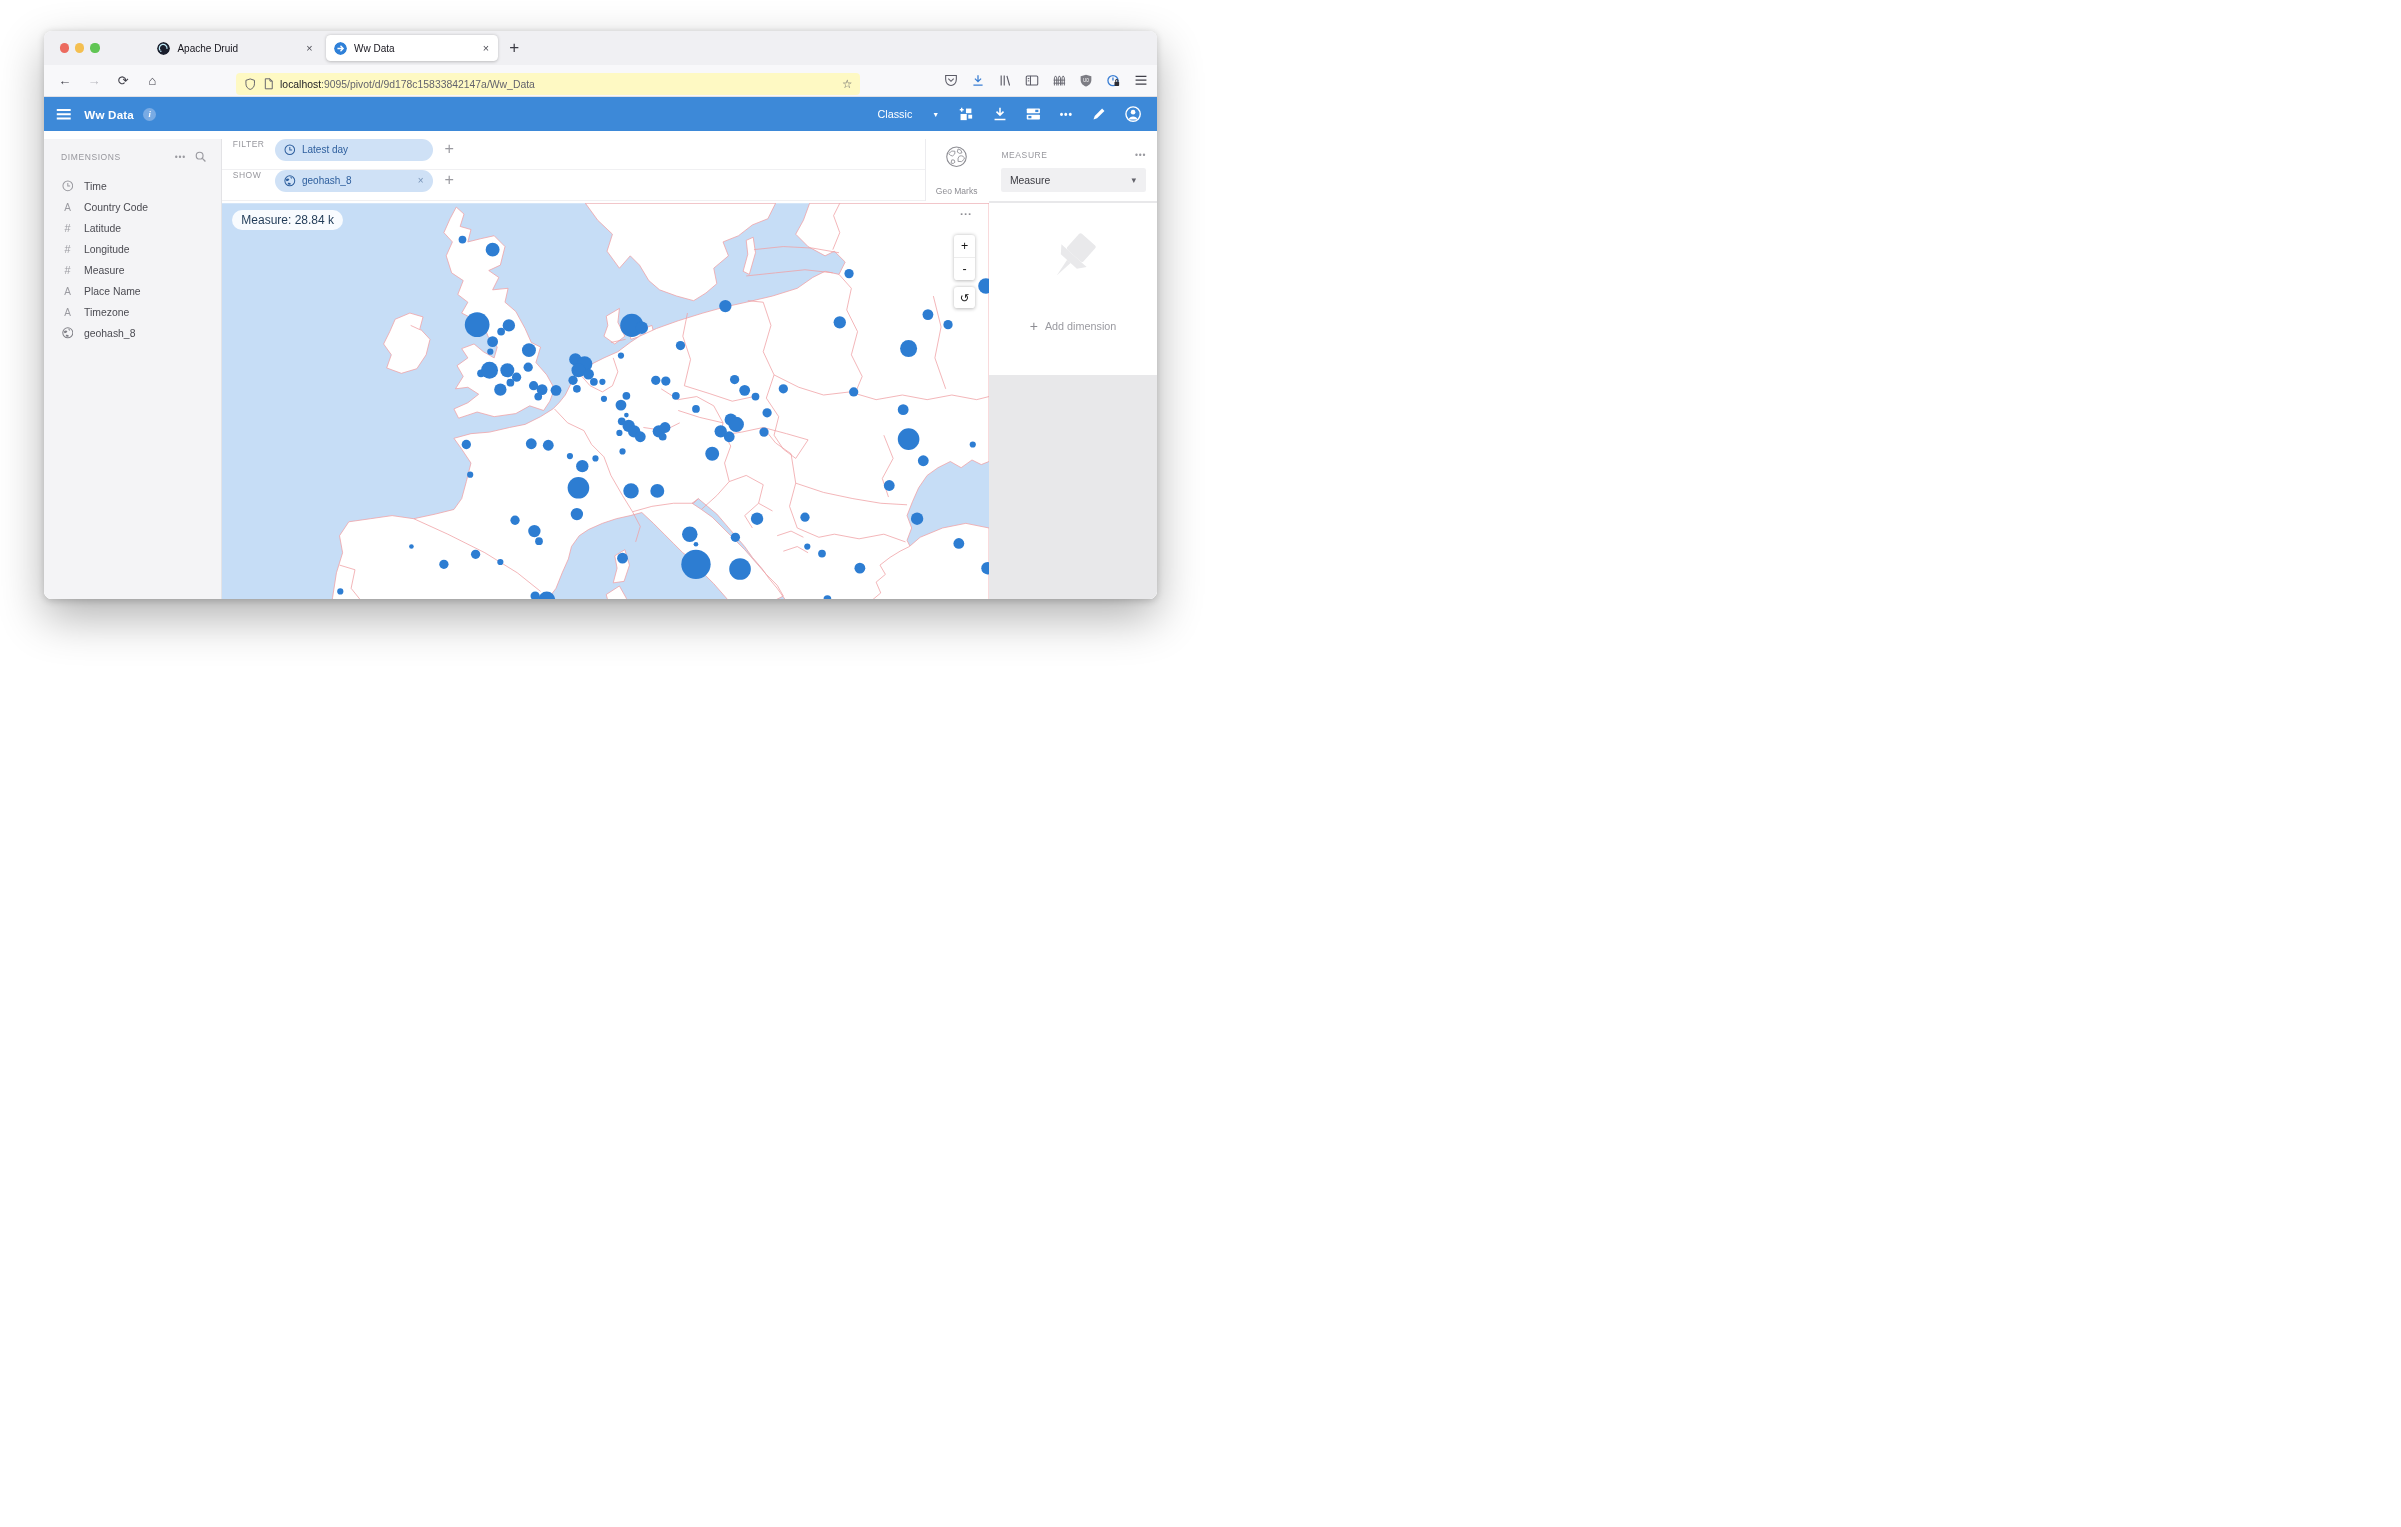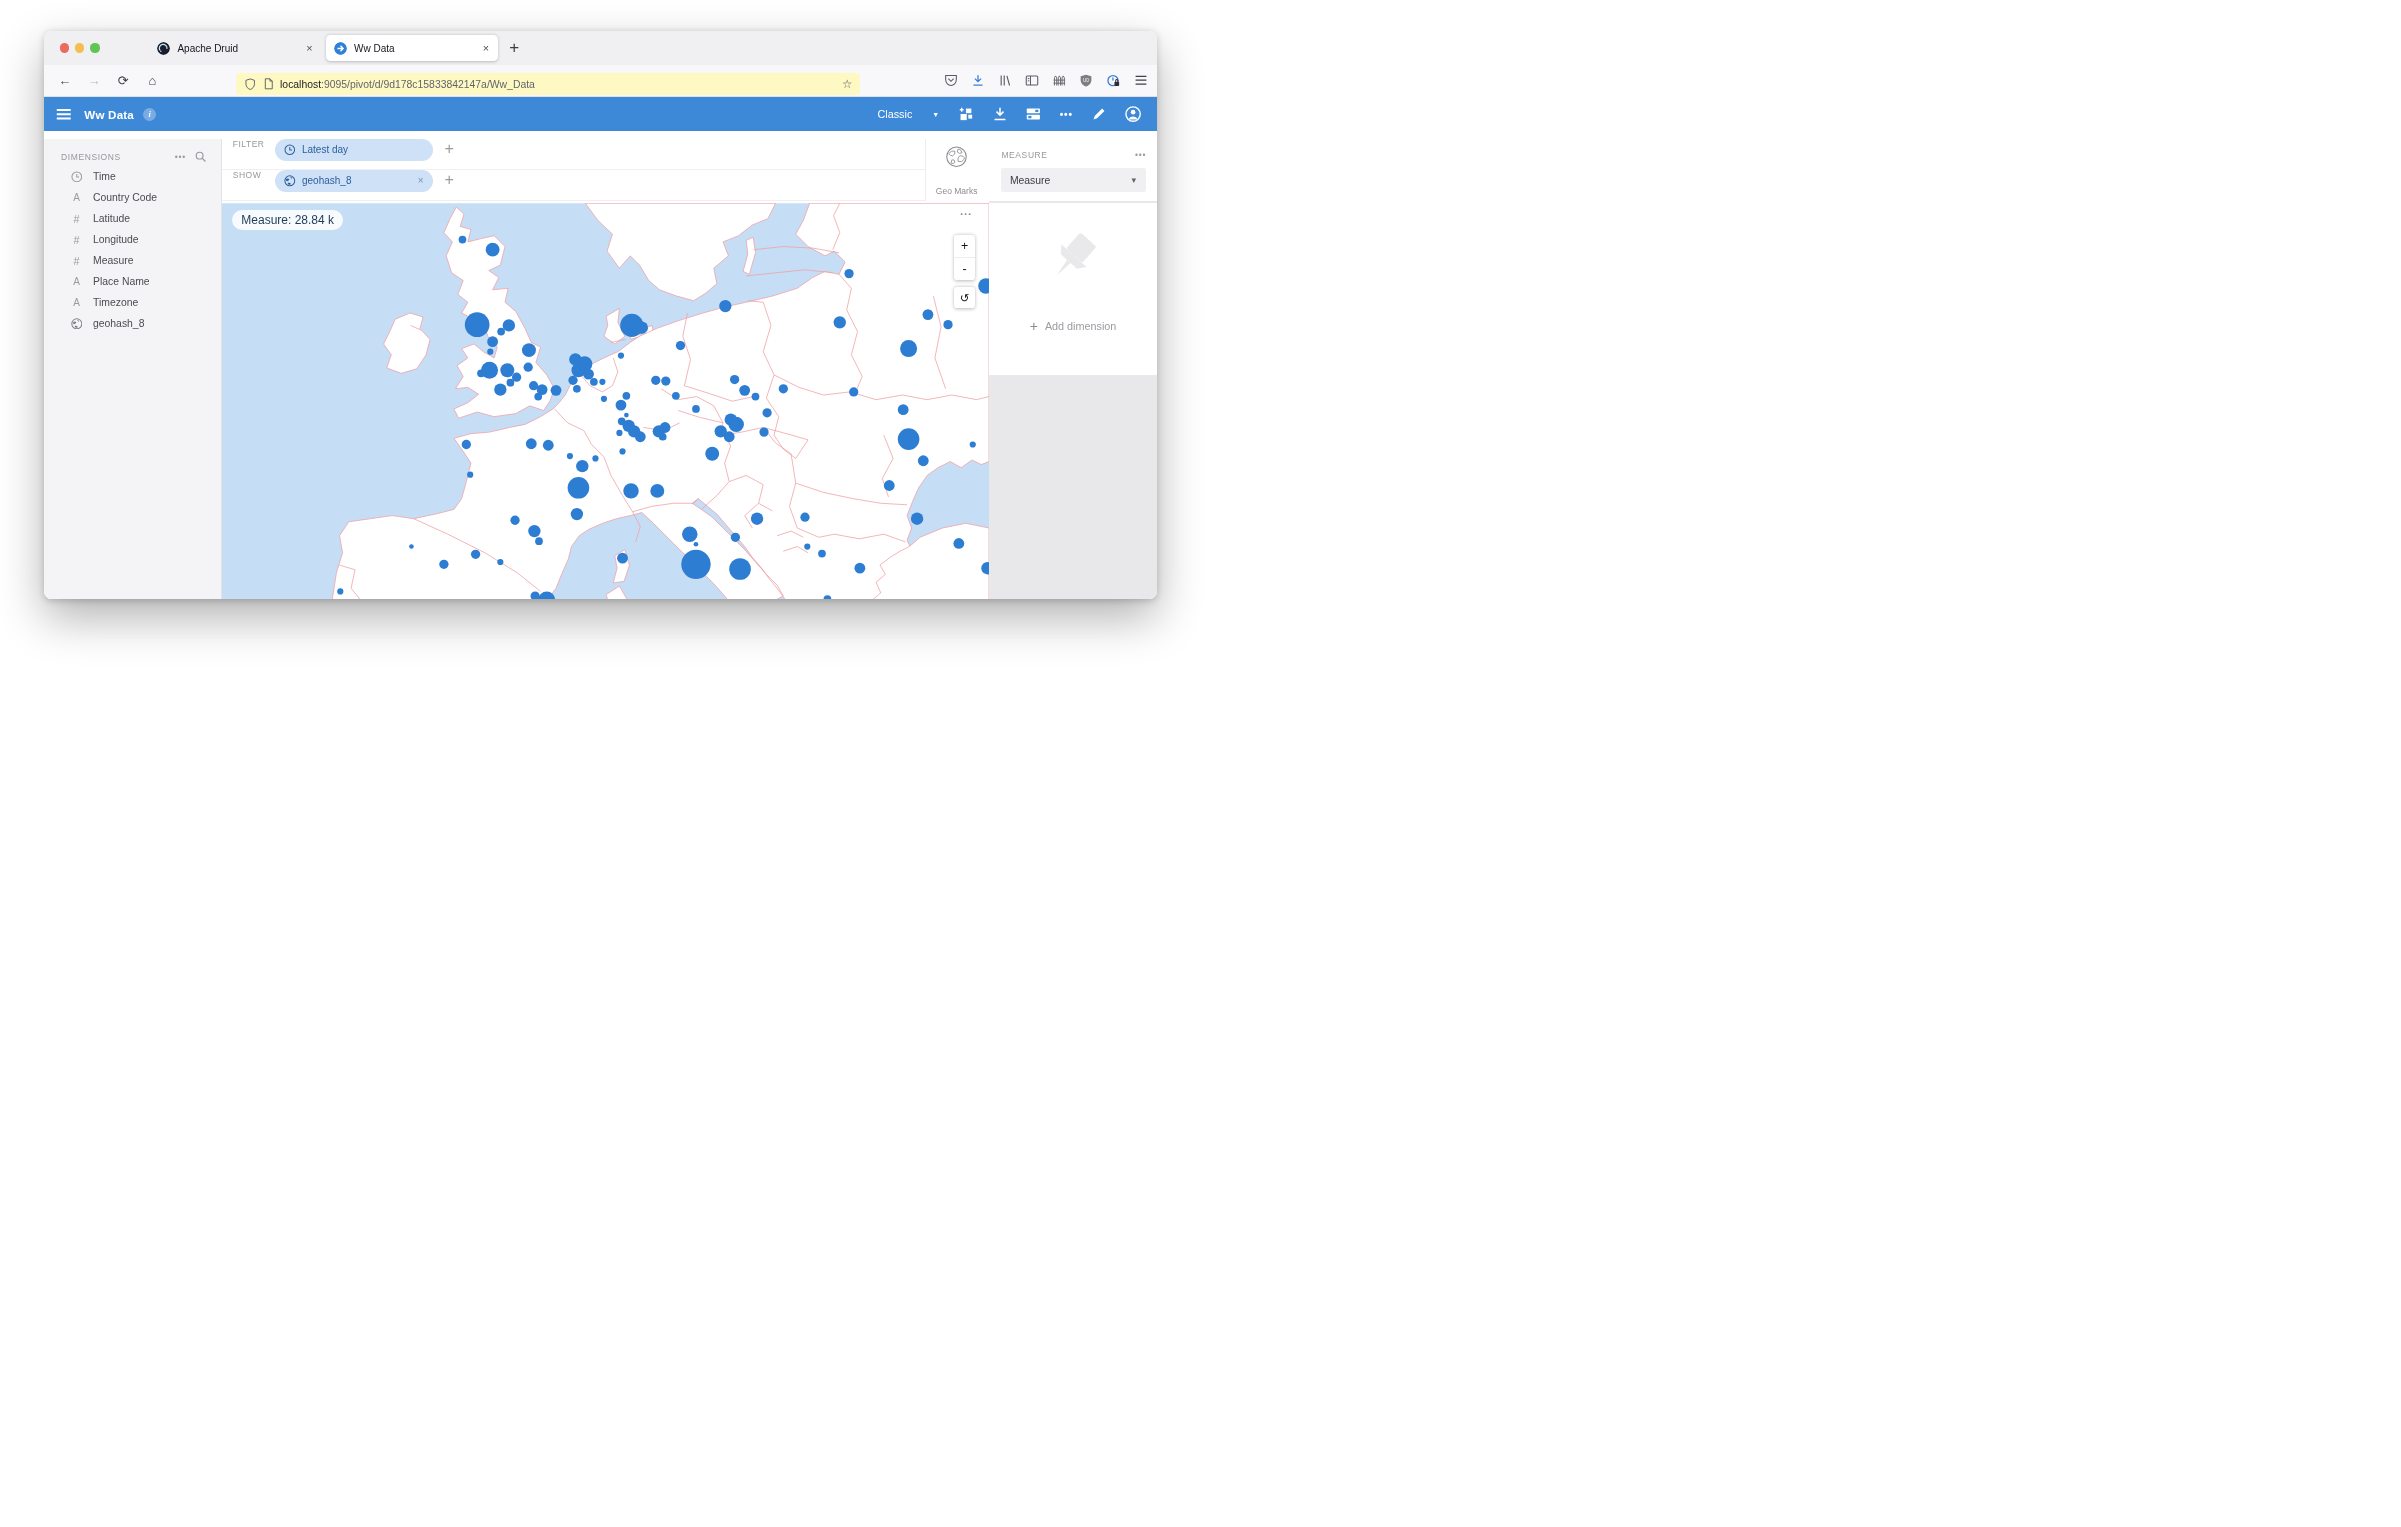--- a/index.html
+++ b/index.html
@@ -40,21 +40,21 @@
   .mode-select { display:flex; align-items:center; gap:20px; font-size:10.8px; }
   .mode-caret { font-size:7px; }
   .hdots { font-size:10px; letter-spacing:0.8px; font-weight:bold; }
   
   .main { display:flex; height:585px; background:#fff;margin-top:8px; }
   .dims { width:178px; background:#f4f4f6; border-right:0.8px solid #e3e3e6; }
   .dims-head { display:flex; align-items:center; padding:12.4px 14px 7.7px 17px; }
   .dims-title { font-size:8.5px; letter-spacing:0.6px; color:#97979d; }
   .dims-tools { margin-left:auto; display:flex; align-items:center; gap:9.3px; color:#9a9aa0; }
   .dims-dots { font-size:8.5px; letter-spacing:0.8px; }
-  .dim-item { display:flex; align-items:flex-start; height:21px; padding-left:26px; color:#4b4b52; font-size:10.4px; }
+  .dim-item { display:flex; align-items:flex-end; height:21px; padding-left:17px; color:#4b4b52; font-size:10.4px; }
   .dim-ico { width:13px; margin-right:10px; color:#9a9aa0; display:flex; justify-content:center; font-size:10px; }
   .dim-ico.num { font-size:10.8px; }
   
   .center { width:767px; display:flex; flex-direction:column; border-right:2.3px solid #fff; }
   .controls { height:62px; display:flex; }
   .control-rows { width:706px; }
   .crow { height:31px; display:flex; align-items:flex-start; border-bottom:0.8px solid #f0f0f2; }
   .crow-label { width:39px; margin-left:10.8px; font-size:8.5px; letter-spacing:0.5px; color:#97979d; }
   .pill { display:flex; align-items:center; background:#cfe1f6; border-radius:11.6px; height:21.7px; padding:0 9.3px;
           color:#2d5e9d; font-size:10px; width:158px; margin-left:3.1px; }

